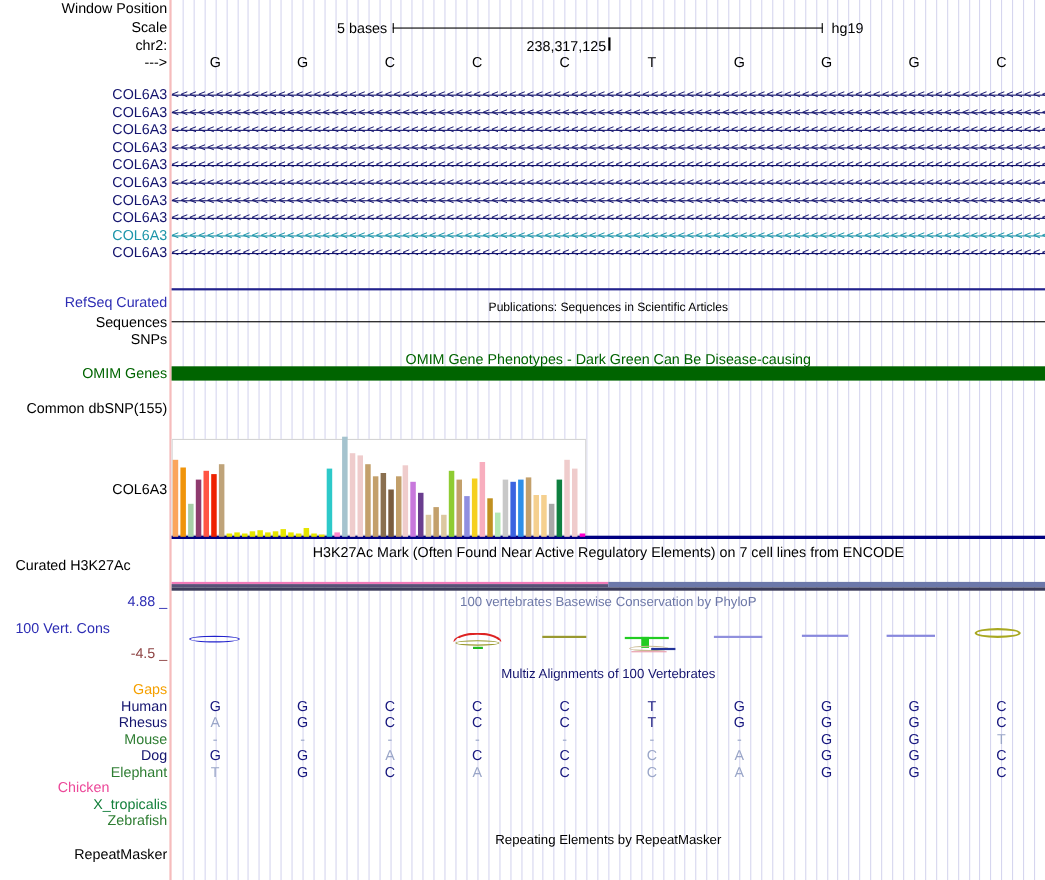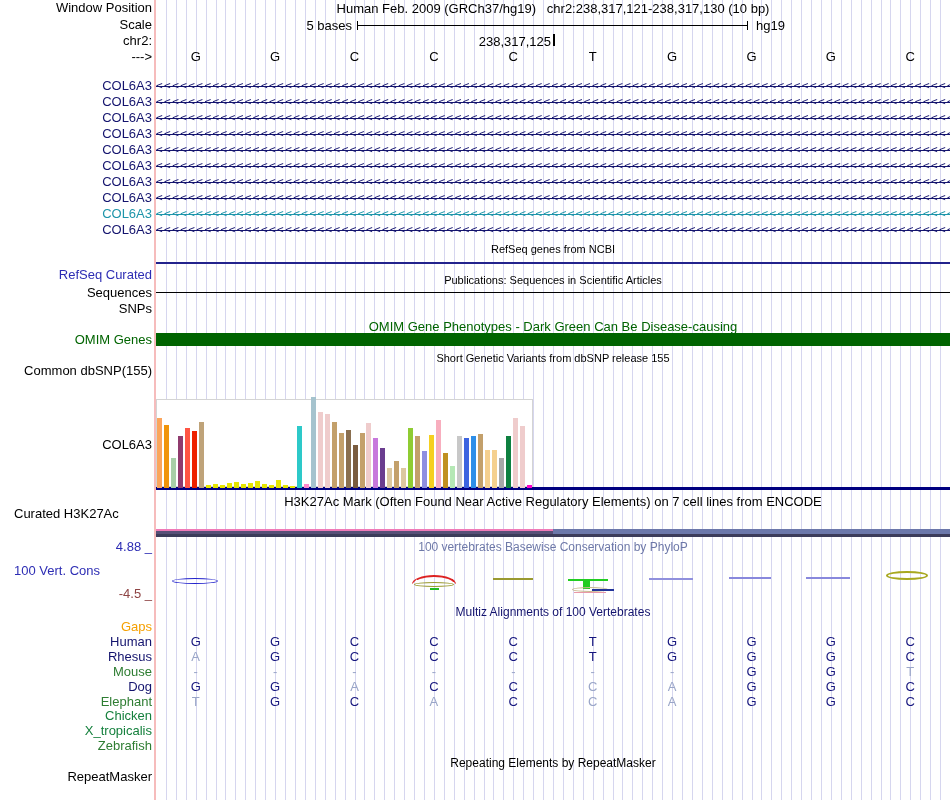--- a/index.html
+++ b/index.html
@@ -108,21 +108,20 @@
       <div class="gridline" style="left: 890.45px;"></div>
       <div class="gridline" style="left: 900.375px;"></div>
       <div class="gridline" style="left: 910.3px;"></div>
       <div class="gridline" style="left: 920.225px;"></div>
       <div class="gridline" style="left: 930.15px;"></div>
       <div class="gridline" style="left: 940.075px;"></div>
     </div>
   <div class="pinkline"></div>
 
   <div class="lbl t13" style="top:1px">Window Position</div>
-  <div class="title t13" style="top:2px">Human Feb. 2009 (GRCh37/hg19)   chr2:238,317,121-238,317,130 (10 bp)</div>
 
   <div class="lbl t13" style="top:18px">Scale</div>
   <div class="abs t13" style="top:18px;left:252px;width:100px;text-align:right;z-index:3">5 bases</div>
   <div class="hline" style="top:25px;left:357px;width:391px;height:1px;background:#000"></div>
   <div class="hline" style="top:21px;left:357px;width:1px;height:9px;background:#000"></div>
   <div class="hline" style="top:21px;left:747px;width:1px;height:9px;background:#000"></div>
   <div class="abs t13" style="top:18px;left:756px;z-index:3">hg19</div>
 
   <div class="lbl t13" style="top:34px">chr2:</div>
   <div class="abs t13" style="top:34px;left:451px;width:100px;text-align:right;z-index:3">238,317,125</div>
@@ -189,34 +188,32 @@
         <div class="mid"></div>
         <div class="chev">&lt;&lt;&lt;&lt;&lt;&lt;&lt;&lt;&lt;&lt;&lt;&lt;&lt;&lt;&lt;&lt;&lt;&lt;&lt;&lt;&lt;&lt;&lt;&lt;&lt;&lt;&lt;&lt;&lt;&lt;&lt;&lt;&lt;&lt;&lt;&lt;&lt;&lt;&lt;&lt;&lt;&lt;&lt;&lt;&lt;&lt;&lt;&lt;&lt;&lt;&lt;&lt;&lt;&lt;&lt;&lt;&lt;&lt;&lt;&lt;&lt;&lt;&lt;&lt;&lt;&lt;&lt;&lt;&lt;&lt;&lt;&lt;&lt;&lt;&lt;&lt;&lt;&lt;&lt;&lt;&lt;&lt;&lt;&lt;&lt;&lt;&lt;&lt;&lt;&lt;&lt;&lt;&lt;&lt;&lt;&lt;&lt;&lt;&lt;&lt;&lt;&lt;&lt;&lt;&lt;&lt;&lt;&lt;&lt;&lt;&lt;&lt;&lt;&lt;&lt;</div>
       </div>
       <div class="lbl t13" style="top: 223px; color: rgb(20, 20, 110);">COL6A3</div>
       <div class="gene-row" style="top: 222px; color: rgb(20, 20, 110);">
         <div class="mid"></div>
         <div class="chev">&lt;&lt;&lt;&lt;&lt;&lt;&lt;&lt;&lt;&lt;&lt;&lt;&lt;&lt;&lt;&lt;&lt;&lt;&lt;&lt;&lt;&lt;&lt;&lt;&lt;&lt;&lt;&lt;&lt;&lt;&lt;&lt;&lt;&lt;&lt;&lt;&lt;&lt;&lt;&lt;&lt;&lt;&lt;&lt;&lt;&lt;&lt;&lt;&lt;&lt;&lt;&lt;&lt;&lt;&lt;&lt;&lt;&lt;&lt;&lt;&lt;&lt;&lt;&lt;&lt;&lt;&lt;&lt;&lt;&lt;&lt;&lt;&lt;&lt;&lt;&lt;&lt;&lt;&lt;&lt;&lt;&lt;&lt;&lt;&lt;&lt;&lt;&lt;&lt;&lt;&lt;&lt;&lt;&lt;&lt;&lt;&lt;&lt;&lt;&lt;&lt;&lt;&lt;&lt;&lt;&lt;&lt;&lt;&lt;&lt;&lt;&lt;&lt;&lt;&lt;</div>
       </div>
     </div>
 
-  <div class="title t11" style="top:243px">RefSeq genes from NCBI</div>
   <div class="lbl t13 blue" style="top:268px">RefSeq Curated</div>
   <div class="hline" style="top:262px;left:156px;width:794px;height:2px;background:#22228c"></div>
 
   <div class="title t11" style="top:274px">Publications: Sequences in Scientific Articles</div>
   <div class="lbl t13" style="top:286px">Sequences</div>
   <div class="hline" style="top:292px;left:156px;width:794px;height:1px;background:#000"></div>
   <div class="lbl t13" style="top:302px">SNPs</div>
 
   <div class="title t13 dgreen" style="top:320px">OMIM Gene Phenotypes - Dark Green Can Be Disease-causing</div>
   <div class="lbl t13 dgreen" style="top:333px">OMIM Genes</div>
   <div class="hline" style="top:333px;left:156px;width:794px;height:13px;background:#006400"></div>
 
-  <div class="title t11" style="top:352px">Short Genetic Variants from dbSNP release 155</div>
   <div class="lbl t13" style="top:364px">Common dbSNP(155)</div>
 
   <div class="abs" style="top:399px;left:156px;width:377px;height:88px;background:#fff;border:1px solid #d4d4d4;box-sizing:border-box;z-index:2"></div>
   <div class="lbl t13" style="top:438px">COL6A3</div>
   <div id="gtex-bars">
       <div class="bar" style="left: 157px; top: 418px; height: 70px; background: rgb(251, 165, 92);"></div>
       <div class="bar" style="left: 163.983px; top: 425px; height: 63px; background: rgb(240, 148, 11);"></div>
       <div class="bar" style="left: 170.966px; top: 458px; height: 30px; background: rgb(168, 207, 168);"></div>
       <div class="bar" style="left: 177.949px; top: 436px; height: 52px; background: rgb(143, 59, 110);"></div>
       <div class="bar" style="left: 184.932px; top: 428px; height: 60px; background: rgb(255, 85, 68);"></div>
@@ -353,21 +350,21 @@
       <div class="base cell-light" style="top: 694.5px; left: 195.7px;">T</div>
       <div class="base cell-dark" style="top: 694.5px; left: 275.1px;">G</div>
       <div class="base cell-dark" style="top: 694.5px; left: 354.5px;">C</div>
       <div class="base cell-light" style="top: 694.5px; left: 433.9px;">A</div>
       <div class="base cell-dark" style="top: 694.5px; left: 513.3px;">C</div>
       <div class="base cell-light" style="top: 694.5px; left: 592.7px;">C</div>
       <div class="base cell-light" style="top: 694.5px; left: 672.1px;">A</div>
       <div class="base cell-dark" style="top: 694.5px; left: 751.5px;">G</div>
       <div class="base cell-dark" style="top: 694.5px; left: 830.9px;">G</div>
       <div class="base cell-dark" style="top: 694.5px; left: 910.3px;">C</div>
-      <div class="lbl t13" style="top: 709.375px; color: #15803d;">Chicken</div>
+      <div class="lbl t13" style="top: 709.375px; color: #ec4899; text-align: center;">Chicken</div>
       <div class="lbl t13" style="top: 724.25px; color: #15803d;">X_tropicalis</div>
       <div class="lbl t13" style="top: 739.125px; color: rgb(46, 125, 50);">Zebrafish</div>
     </div>
 
   <div class="title t12" style="top:757px">Repeating Elements by RepeatMasker</div>
   <div class="lbl t13" style="top:770px">RepeatMasker</div>
 
 </div>
 
 </body></html>

